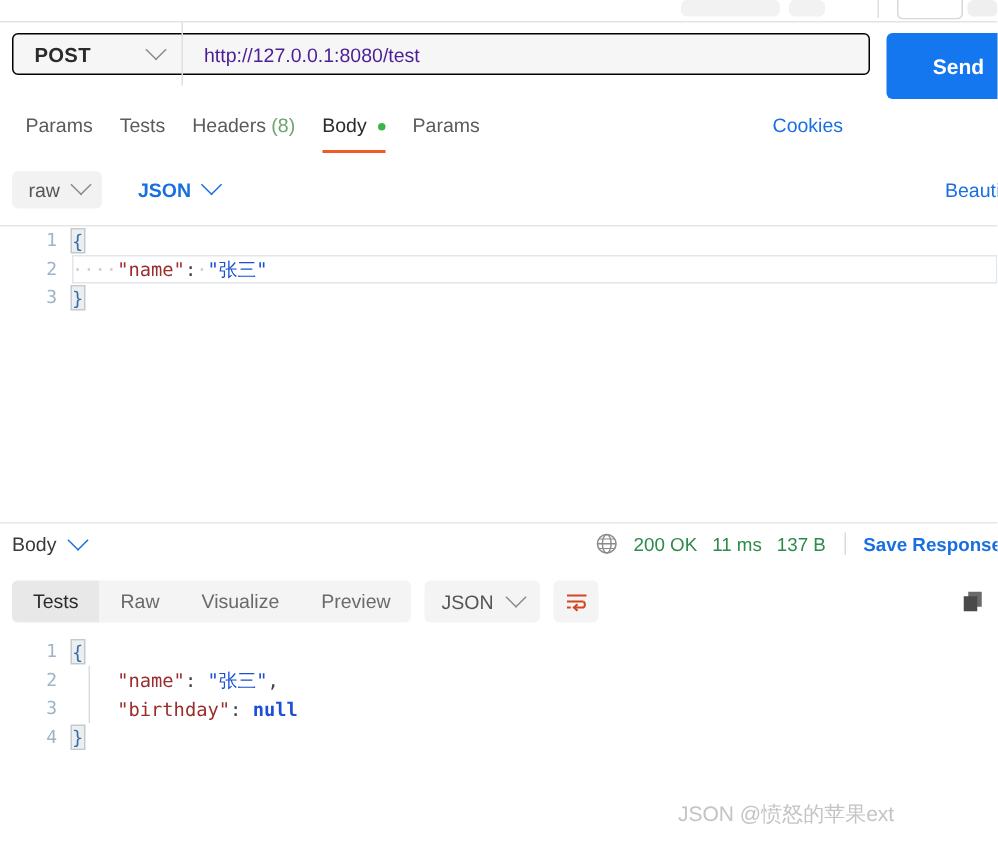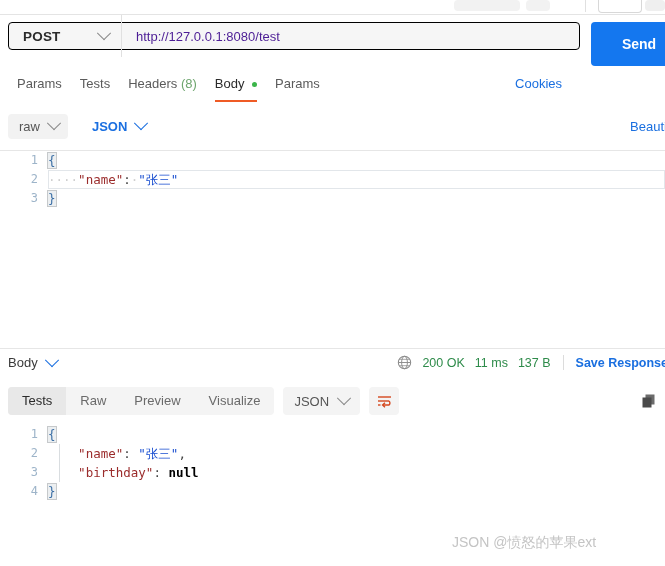--- a/index.html
+++ b/index.html
@@ -245,21 +245,21 @@
   }
 
   
   .tok-brace {
     color: #3a6ea5;
     background: #eceff1;
     outline: 1px solid #c6c9cb;
   }
   .tok-key    { color: #9b2c2c; }
   .tok-string { color: #1a4fd0; }
-  .tok-null   { color: #000000; font-weight: bold; }
+  .tok-null   { color: #1d4ed8; font-weight: bold; }
   .tok-punct  { color: #444; }
   .ws-dot     { color: #cfcfcf; }
 
   
   .code-line.active-line .code-content {
     box-shadow: inset 0 0 0 1px #e2e6ea;
   }
   
   .indent-guide {
     position: absolute;
@@ -466,22 +466,22 @@
     <span class="metric">137 B</span>
     <span class="metric-sep"></span>
     <span class="save-response">Save Response</span>
   </div>
 </div>
 
 <div class="resp-tabs">
   <div class="segmented">
     <div class="seg-item active">Tests</div>
     <div class="seg-item">Raw</div>
+    <div class="seg-item">Visualize</div>
     <div class="seg-item">Preview</div>
-    <div class="seg-item">Visualize</div>
   </div>
   <div class="resp-format">
     <span>JSON</span>
     <span class="chev"></span>
   </div>
   <div class="wrap-btn">
     <svg width="17" height="15" viewBox="0 0 17 15">
       <line x1="2" y1="3" x2="15" y2="3" stroke="#d4471e" stroke-width="1.4"></line>
       <line x1="2" y1="7" x2="13" y2="7" stroke="#d4471e" stroke-width="1.4"></line>
       <path d="M13 7 a2.6 2.6 0 0 1 0 4 H7" fill="none" stroke="#d4471e" stroke-width="1.4"></path>

